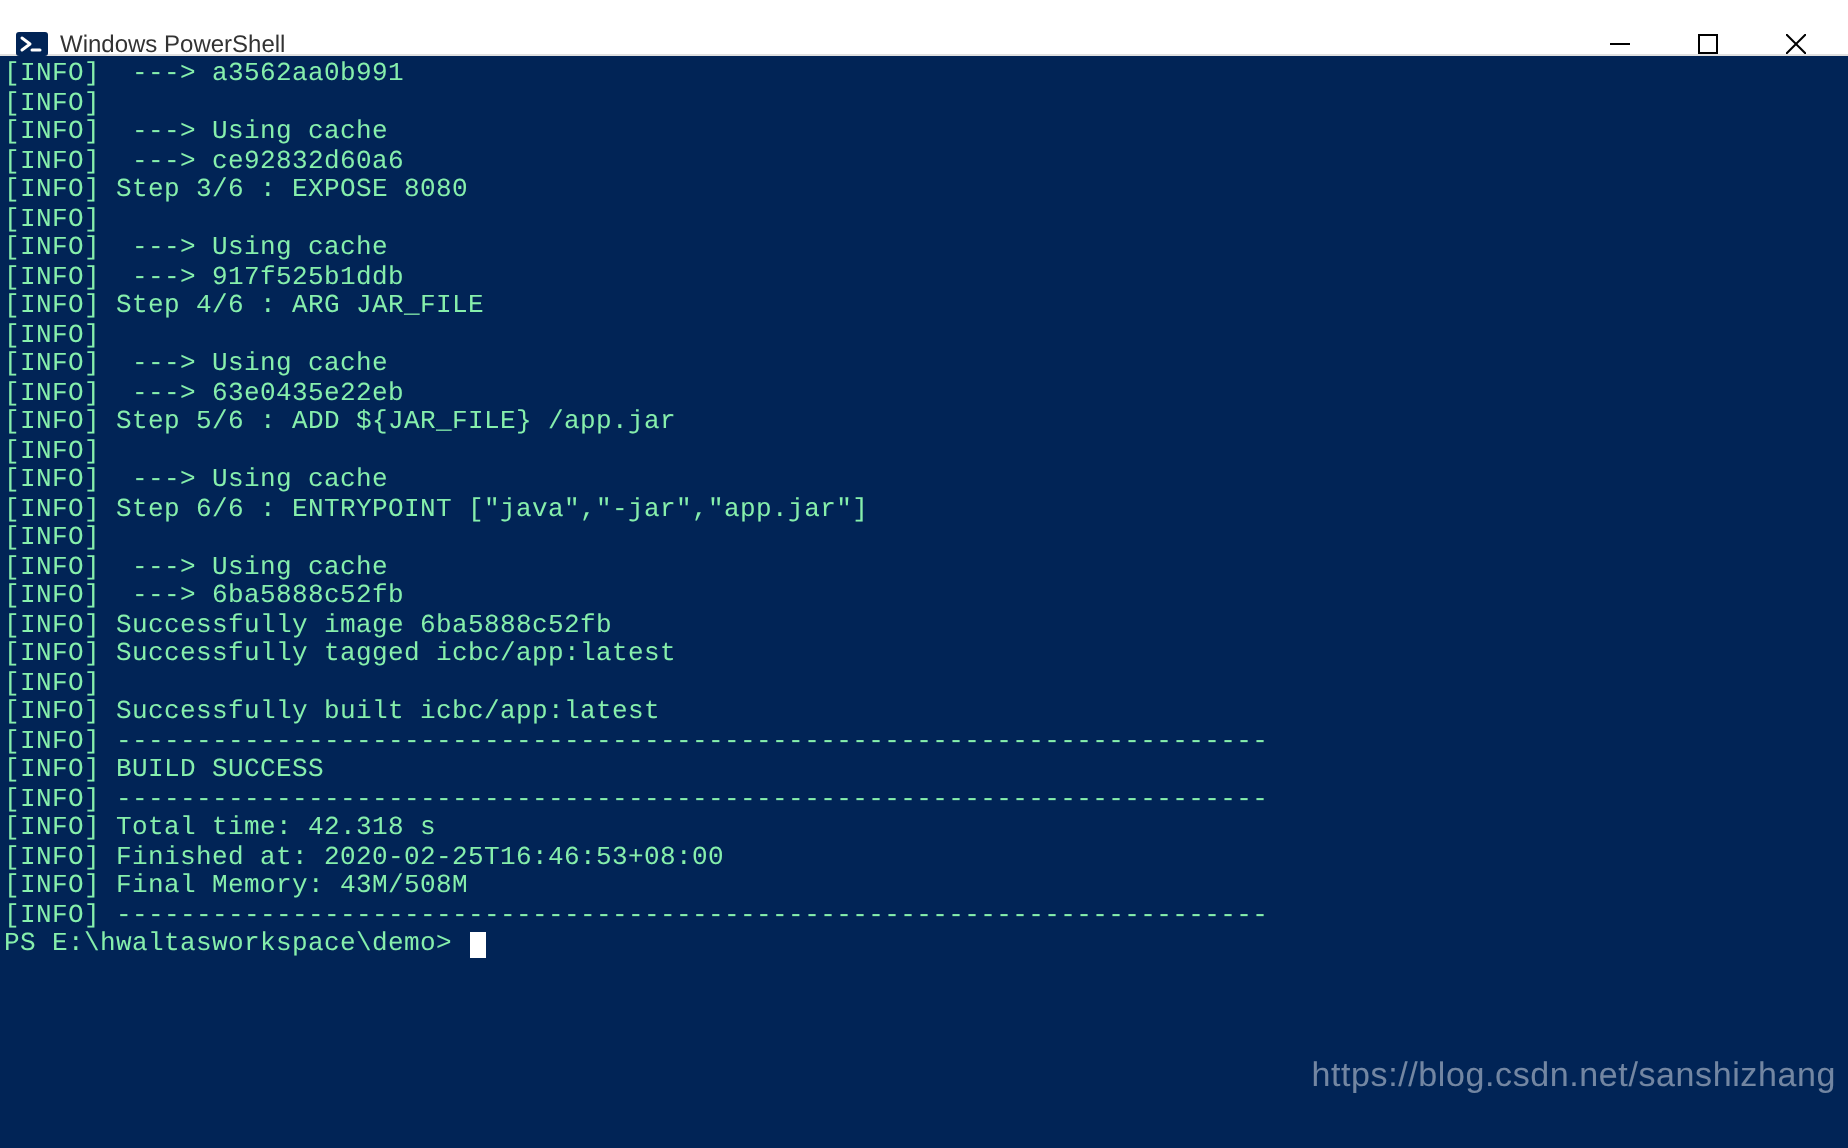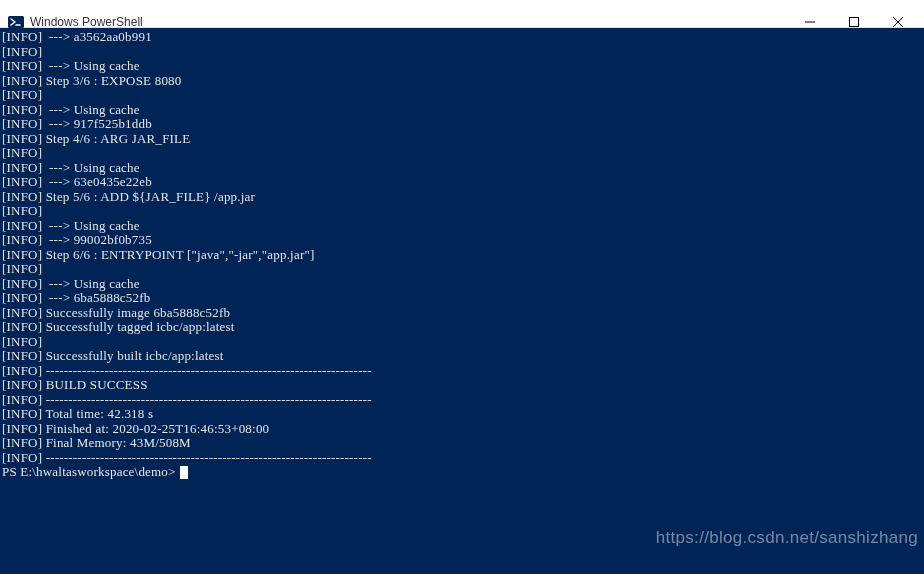--- a/index.html
+++ b/index.html
@@ -37,27 +37,26 @@
       width: 44px;
       height: 28px;
       display: flex;
       align-items: center;
       justify-content: center;
       font-family: 'Segoe UI', sans-serif;
       cursor: pointer;
     }
     .terminal {
       background: #012456;
-      color: #e5e5e5;
+      color: #86efac;
       padding: 2px 2px;
       height: calc(100% - 28px);
       overflow: hidden;
       line-height: 14.5px;
       letter-spacing: 0.2px;
-      font-family: Liberation Serif, serif;
     }
     .line { white-space: pre; }
     .prompt-line { white-space: pre; }
     .cursor {
       display: inline-block;
       width: 8px;
       height: 13px;
       background: #ffffff;
       vertical-align: text-bottom;
       margin-left: 1px;
@@ -103,32 +102,32 @@
         </svg>
     </div>
   </div>
 </div>
 
 <div class="terminal">
   <div id="lines-container">
       <div class="line">[INFO]  ---&gt; a3562aa0b991</div>
       <div class="line">[INFO]</div>
       <div class="line">[INFO]  ---&gt; Using cache</div>
+      <div class="line">[INFO]  ---&gt; ce92832d60a6</div>
       <div class="line">[INFO] Step 3/6 : EXPOSE 8080</div>
       <div class="line">[INFO]</div>
       <div class="line">[INFO]  ---&gt; Using cache</div>
       <div class="line">[INFO]  ---&gt; 917f525b1ddb</div>
       <div class="line">[INFO] Step 4/6 : ARG JAR_FILE</div>
       <div class="line">[INFO]</div>
       <div class="line">[INFO]  ---&gt; Using cache</div>
       <div class="line">[INFO]  ---&gt; 63e0435e22eb</div>
       <div class="line">[INFO] Step 5/6 : ADD ${JAR_FILE} /app.jar</div>
       <div class="line">[INFO]</div>
       <div class="line">[INFO]  ---&gt; Using cache</div>
-      <div class="line">[INFO]  ---&gt; 99002bf0b735</div>
       <div class="line">[INFO] Step 6/6 : ENTRYPOINT ["java","-jar","app.jar"]</div>
       <div class="line">[INFO]</div>
       <div class="line">[INFO]  ---&gt; Using cache</div>
       <div class="line">[INFO]  ---&gt; 6ba5888c52fb</div>
       <div class="line">[INFO] Successfully image 6ba5888c52fb</div>
       <div class="line">[INFO] Successfully tagged icbc/app:latest</div>
       <div class="line">[INFO]</div>
       <div class="line">[INFO] Successfully built icbc/app:latest</div>
       <div class="line">[INFO] ------------------------------------------------------------------------</div>
       <div class="line">[INFO] BUILD SUCCESS</div>

